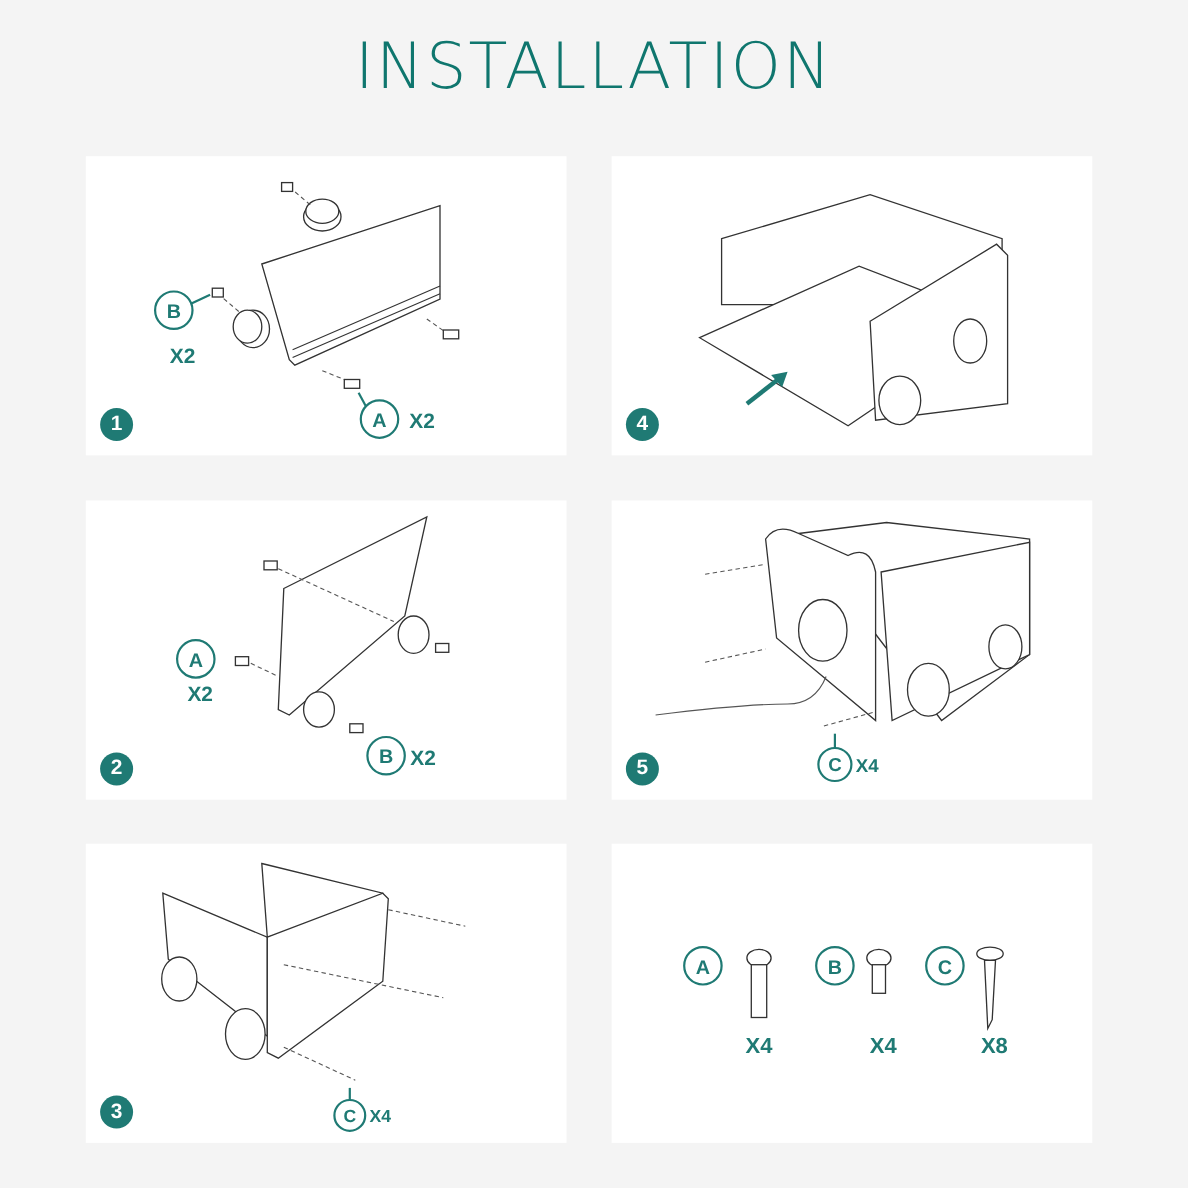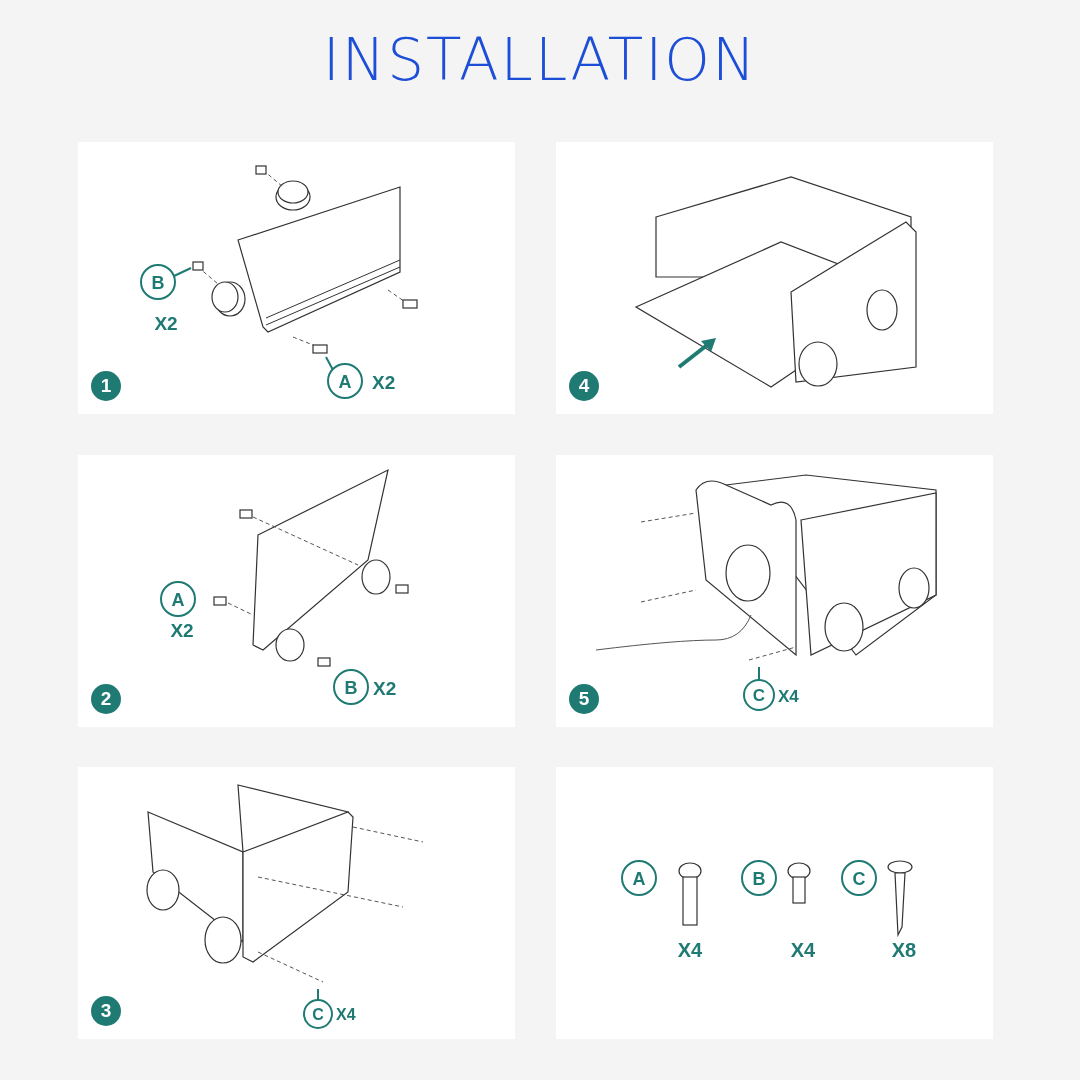--- a/index.html
+++ b/index.html
@@ -1,17 +1,17 @@
 <!DOCTYPE html>
 <html><head>
 <meta charset="utf-8">
 <style>
   html, body { margin:0; padding:0; }
   body { width:1080px; height:1080px; background:#f4f4f4; position:relative; overflow:hidden; font-family:"DejaVu Sans", sans-serif; }
-  .title { position:absolute; left:0; top:26px; width:1080px; text-align:center; font-family:"DejaVu Sans", sans-serif; font-weight:200; font-size:58px; letter-spacing:2px; color:#1d4ed8; -webkit-text-stroke:0; }
+  .title { position:absolute; left:0; top:26px; width:1080px; text-align:center; font-family:"DejaVu Sans", sans-serif; font-weight:200; font-size:58px; letter-spacing:2px; color:#0f766e; -webkit-text-stroke:0; }
   .panel { position:absolute; width:437px; height:272px; background:#ffffff; }
   .step-badge { position:absolute; left:13px; bottom:13px; width:30px; height:30px; border-radius:50%; background:#1f7a74; color:#fff; font-weight:bold; font-size:19px; display:flex; align-items:center; justify-content:center; font-family:"Liberation Sans", sans-serif; }
   svg { position:absolute; left:0; top:0; }
   .lbl { font-family:"Liberation Sans", sans-serif; font-weight:bold; fill:#1f7a74; }
   .ln { stroke:#333; stroke-width:1.2; fill:#fff; }
   .dash { stroke:#555; stroke-width:1; stroke-dasharray:4 3; fill:none; }
   .ring { stroke:#1f7a74; stroke-width:2; fill:#fff; }
 </style>
 </head>
 <body>

